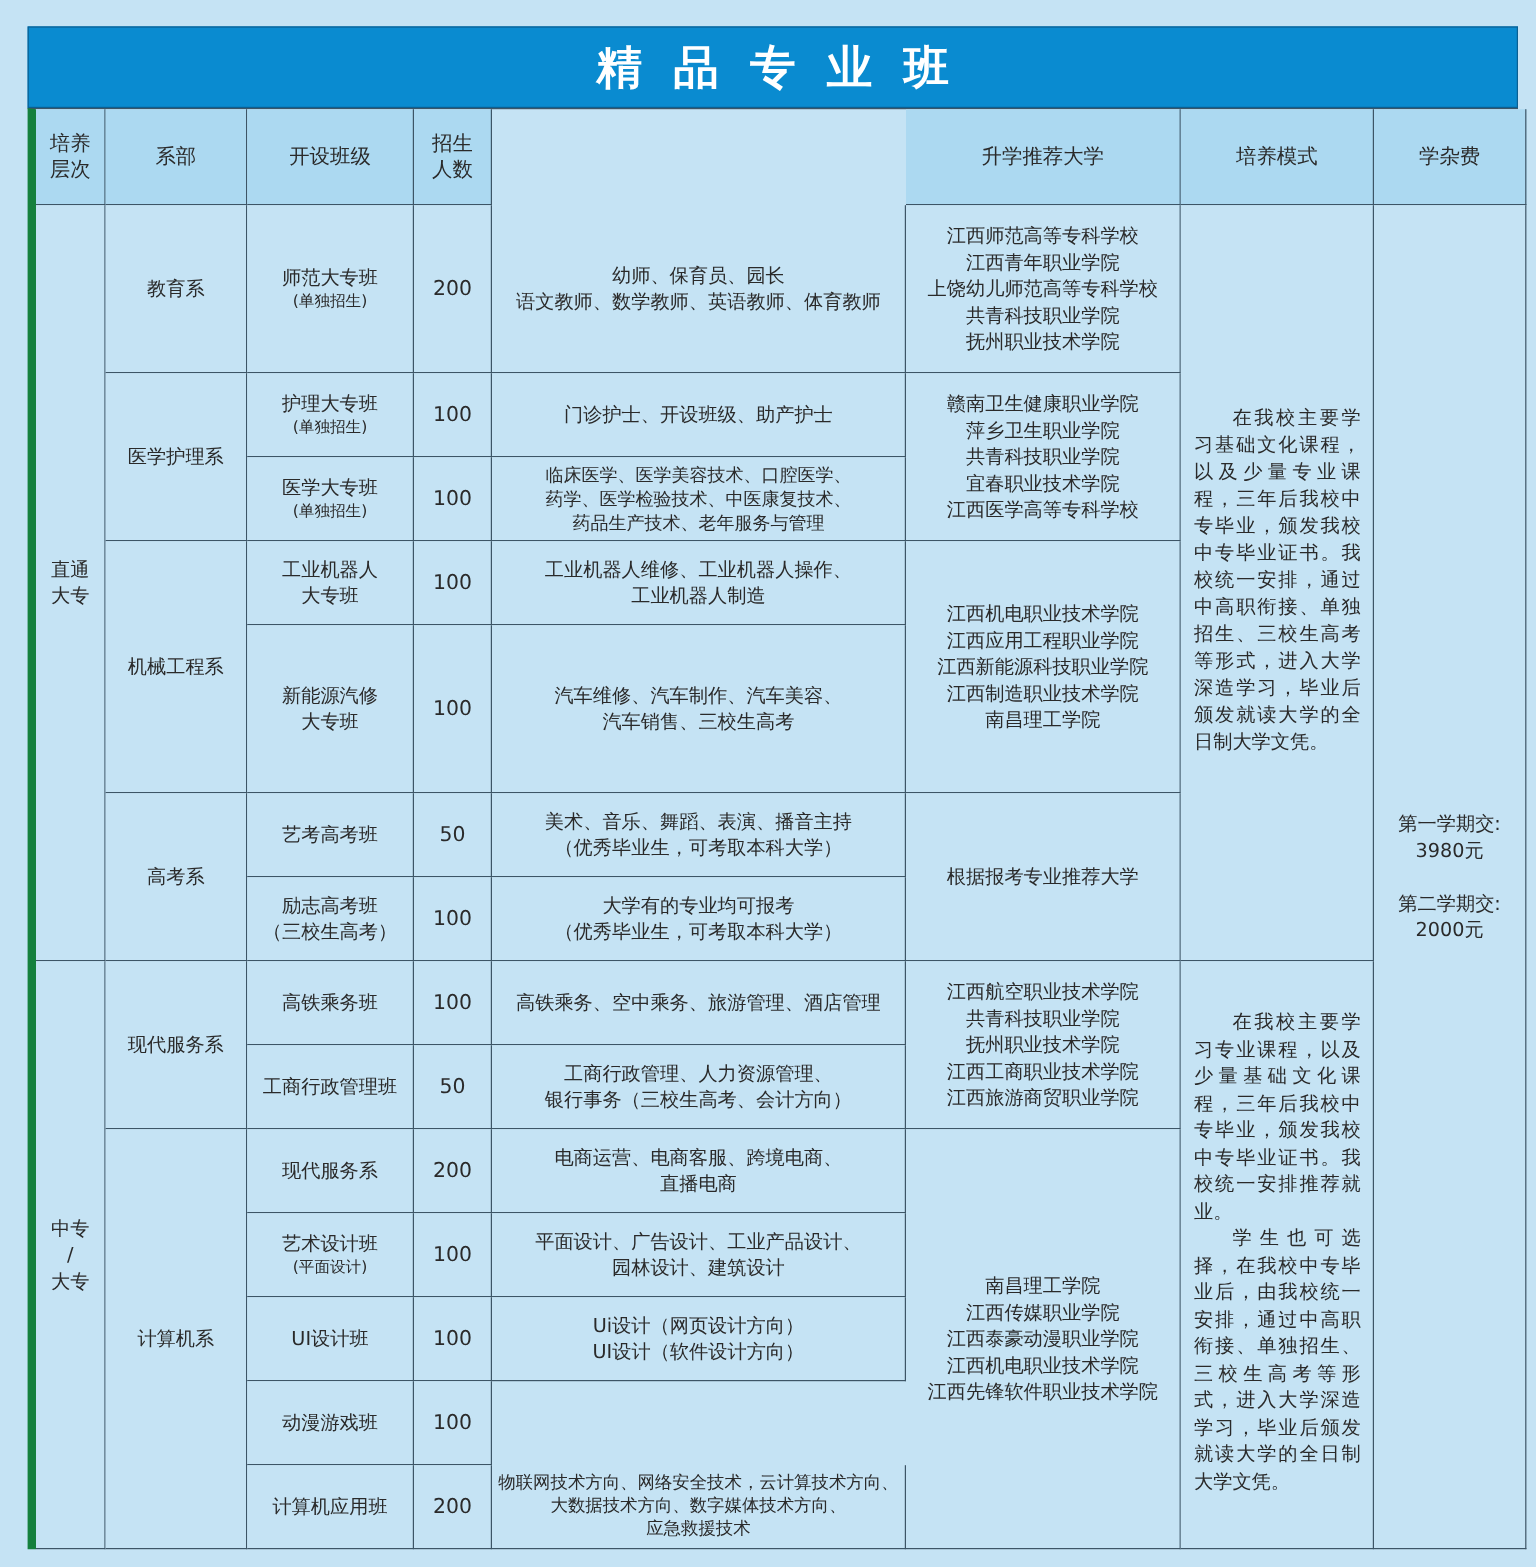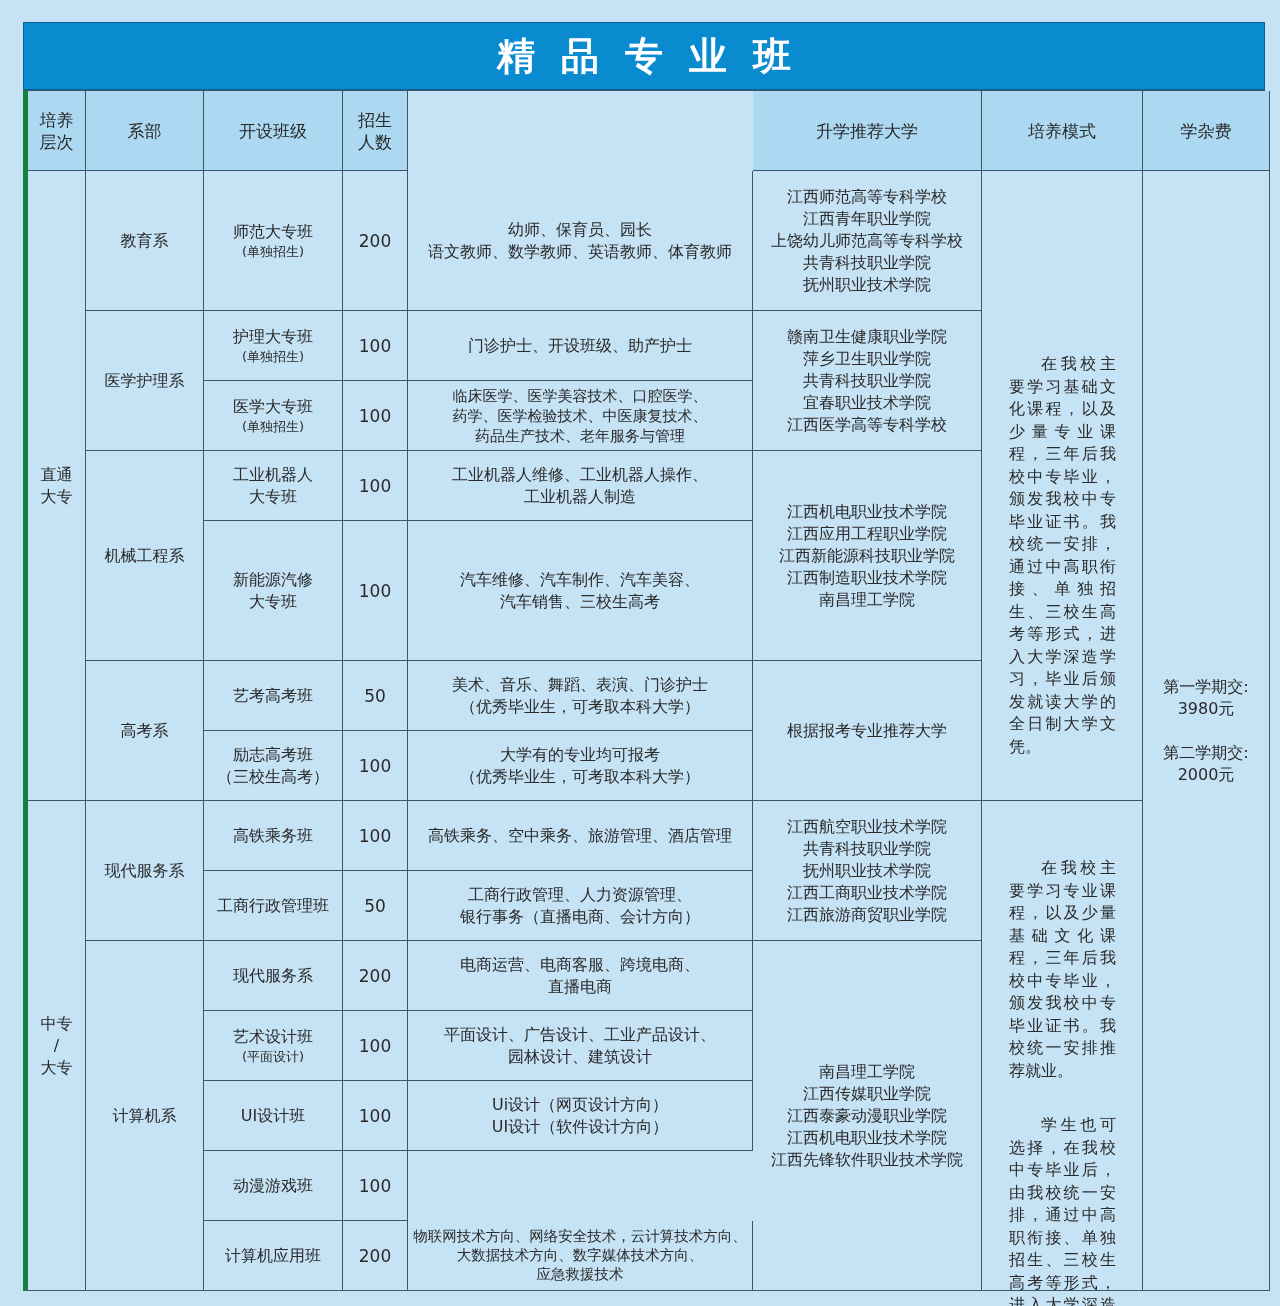--- a/index.html
+++ b/index.html
@@ -24,21 +24,21 @@
   }
   .title-bar span {
     color: #ffffff; font-size: 38px; font-weight: bold;
     letter-spacing: 26px; padding-left: 26px;
   }
   .grid {
     position: absolute; left: 0; top: 68px;
     display: grid;
     grid-template-columns: 58px 118px 139px 65px 345px 229px 161px 127px;
     grid-template-rows: 80px 140px 70px 70px 70px 140px 70px 70px 70px 70px 70px 70px 70px 70px 70px;
-    border-left: 5px solid #15803d;
+    border-left: 7px solid #15803d;
     border-top: 1px solid #3d5566;
     box-sizing: border-box;
     width: 1242px;
   }
   .c {
     border-right: 1px solid #3d5566;
     border-bottom: 1px solid #3d5566;
     box-sizing: border-box;
     display: flex; flex-direction: column;
     align-items: center; justify-content: center;
@@ -48,21 +48,21 @@
   }
   .h { background: #acd9f1; font-size: 17px; }
   .sub { font-size: 13px; line-height: 18px; }
   .num { font-size: 17px; }
   .small { font-size: 15px; line-height: 20px; }
   .tiny { font-size: 14.5px; line-height: 19px; }
   .mode {
     text-align: justify; align-items: stretch; justify-content: flex-start;
     padding: 0 10px 0 11px; font-size: 16px; line-height: 22.5px;
   }
-  .mode p { margin: 16px; text-indent: 2em; }
+  .mode p { margin: 0; text-indent: 2em; }
   .fee { font-size: 16px; line-height: 22px; }
   .fee .gap { height: 22px; }
   .line { display: block; }
 </style>
 </head>
 <body>
 
 <div class="sheet">
   <div class="title-bar">
     <span>精品专业班</span>
@@ -149,21 +149,21 @@
     <div class="c" style="grid-column:5;grid-row:6">
       <span class="line">汽车维修、汽车制作、汽车美容、</span>
       <span class="line">汽车销售、三校生高考</span>
     </div>
 
     <div class="c" style="grid-column:3;grid-row:7">
       <span class="line">艺考高考班</span>
     </div>
     <div class="c num" style="grid-column:4;grid-row:7">50</div>
     <div class="c" style="grid-column:5;grid-row:7">
-      <span class="line">美术、音乐、舞蹈、表演、门诊护士</span>
+      <span class="line">美术、音乐、舞蹈、表演、播音主持</span>
       <span class="line">（优秀毕业生，可考取本科大学）</span>
     </div>
 
     <div class="c" style="grid-column:3;grid-row:8">
       <span class="line">励志高考班</span>
       <span class="line">（三校生高考）</span>
     </div>
     <div class="c num" style="grid-column:4;grid-row:8">100</div>
     <div class="c" style="grid-column:5;grid-row:8">
       <span class="line">大学有的专业均可报考</span>
@@ -177,21 +177,21 @@
     <div class="c" style="grid-column:5;grid-row:9">
       <span class="line">高铁乘务、空中乘务、旅游管理、酒店管理</span>
     </div>
 
     <div class="c" style="grid-column:3;grid-row:10">
       <span class="line">工商行政管理班</span>
     </div>
     <div class="c num" style="grid-column:4;grid-row:10">50</div>
     <div class="c" style="grid-column:5;grid-row:10">
       <span class="line">工商行政管理、人力资源管理、</span>
-      <span class="line">银行事务（直播电商、会计方向）</span>
+      <span class="line">银行事务（三校生高考、会计方向）</span>
     </div>
 
     <div class="c" style="grid-column:3;grid-row:11">
       <span class="line">现代服务系</span>
     </div>
     <div class="c num" style="grid-column:4;grid-row:11">200</div>
     <div class="c" style="grid-column:5;grid-row:11">
       <span class="line">电商运营、电商客服、跨境电商、</span>
       <span class="line">直播电商</span>
     </div>

